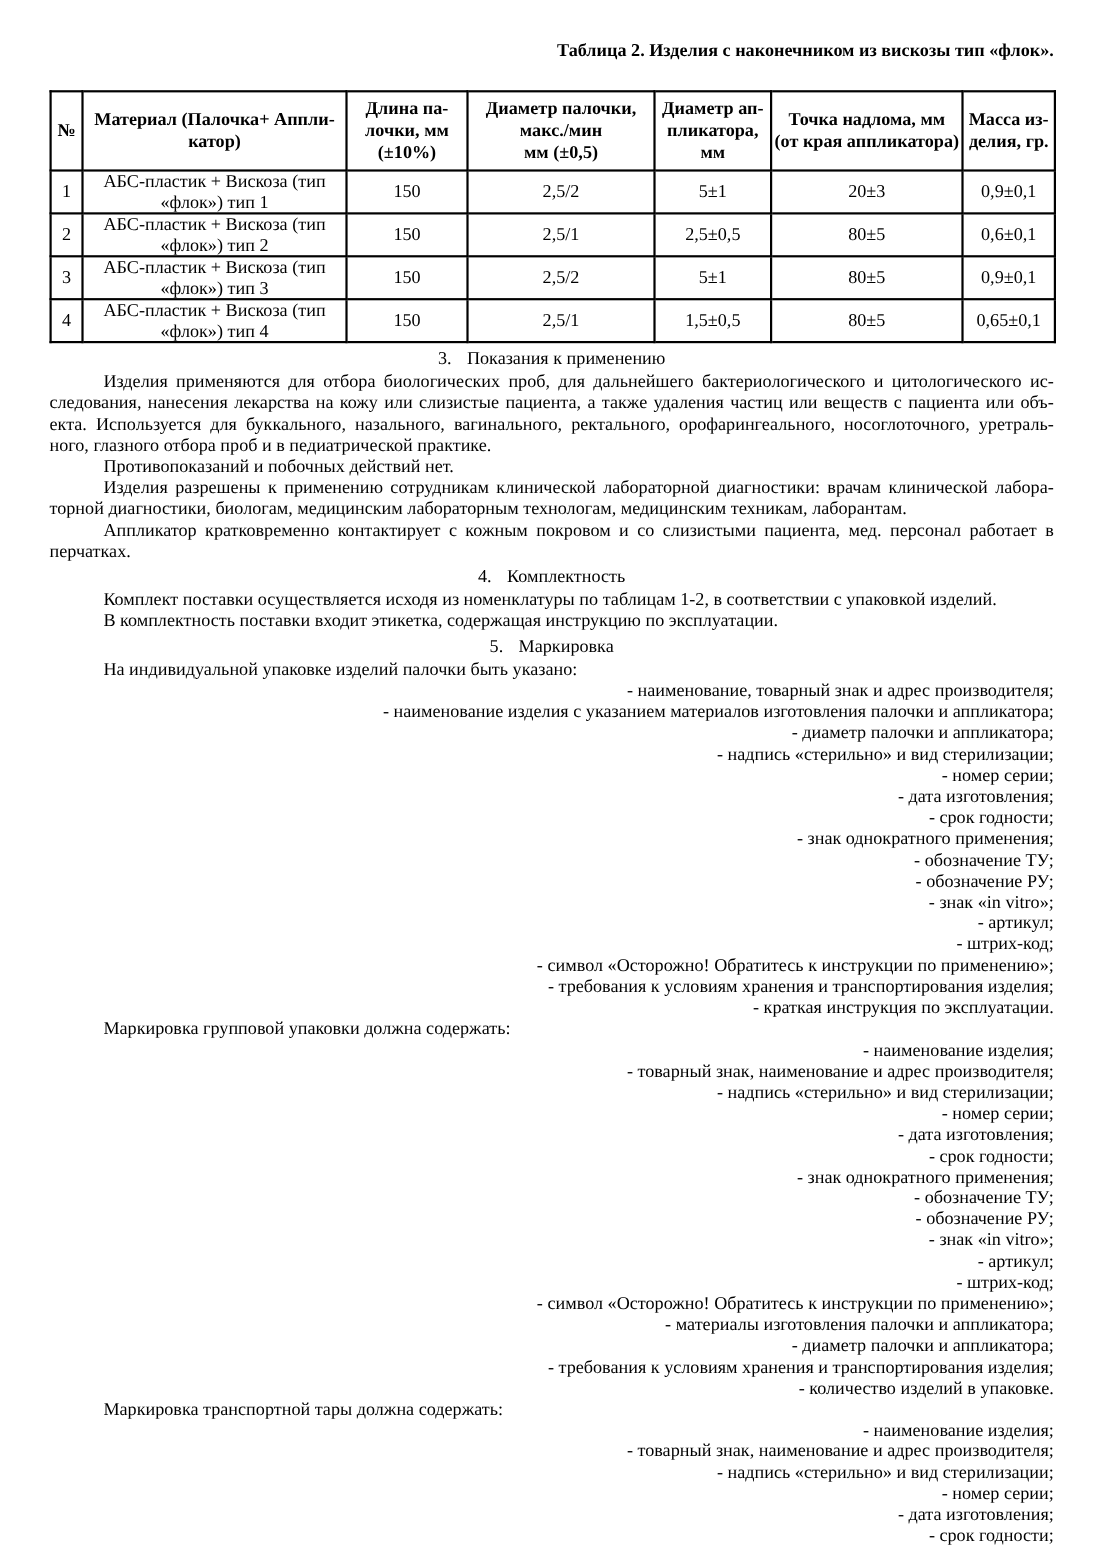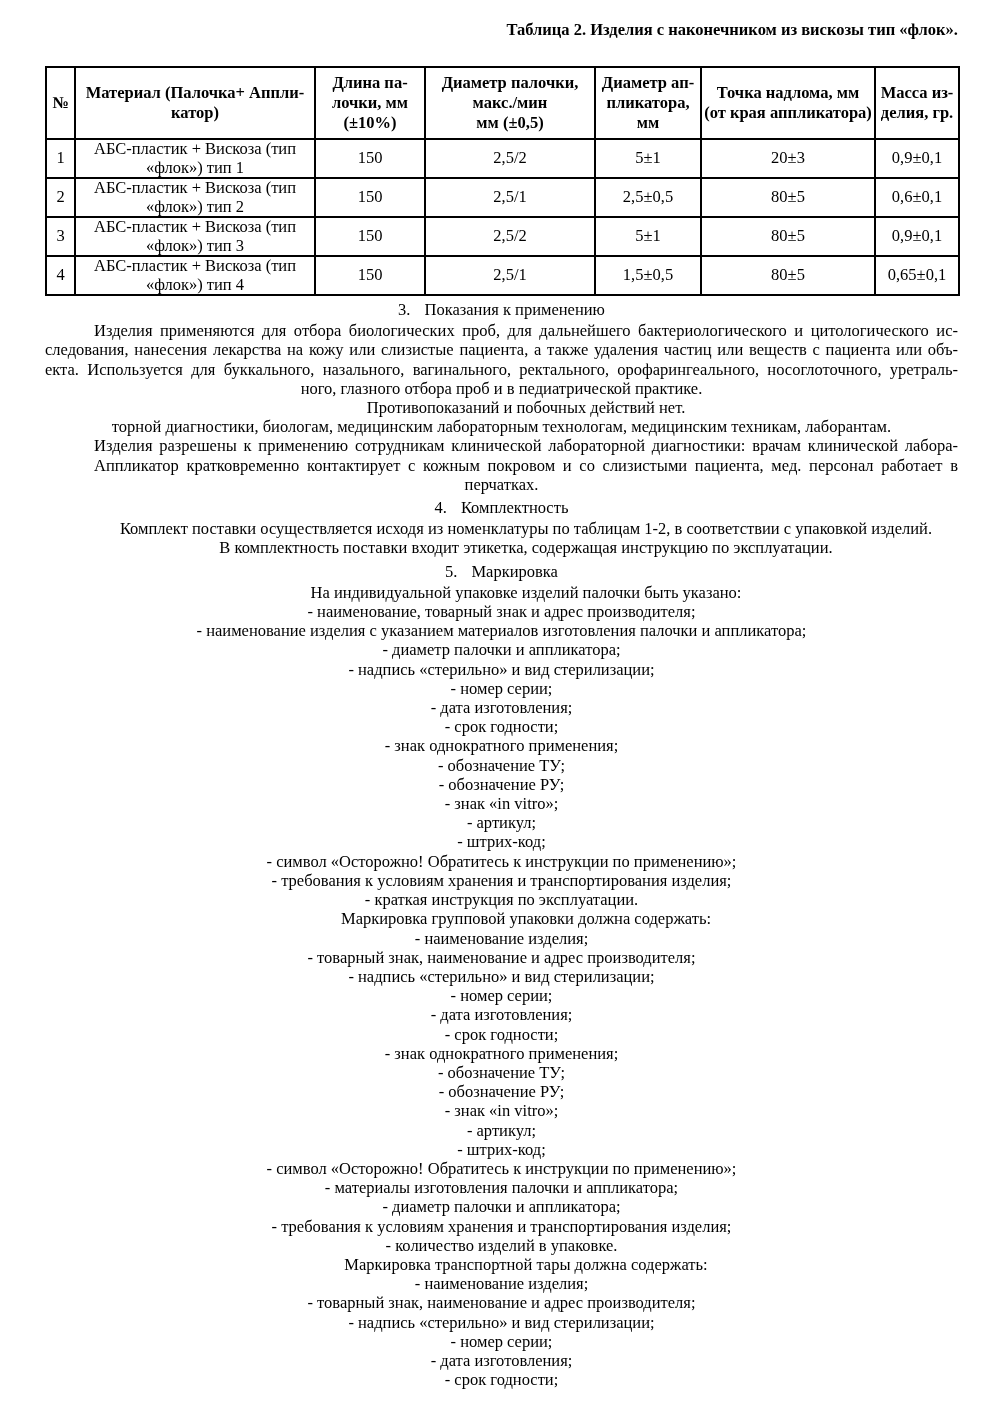--- a/index.html
+++ b/index.html
@@ -7,21 +7,21 @@
   body {
     width: 1000px;
     height: 1414px;
     color: #000000;
     font-family: "Liberation Serif", "DejaVu Serif", serif;
     overflow: hidden;
   }
   .page {
     width: 1000px;
     height: 1000px;
-    padding: 20px 42px 0 45px;
+    padding: 36px 42px 0 45px;
   }
   .caption {
     font-size: 16.5px;
     font-weight: bold;
     line-height: 20px;
     text-align: right;
     margin-bottom: 26px;
   }
   table.spec {
     border-collapse: collapse;
@@ -52,24 +52,24 @@
     width: 913px;
     font-size: 16.5px;
     line-height: 19.2px;
   }
   .heading {
     font-weight: normal;
     text-align: center;
     margin: 4px 0 2px 0;
   }
   .heading .num { margin-right: 14px; }
-  .pline { text-align: center; }
+  .pline { text-align: left; }
   .pline.j { text-align: justify; text-align-last: justify; }
   .pline.first { text-indent: 49px; }
-  .item { text-align: center; }
+  .item { text-align: right; }
 </style>
 </head>
 <body>
 
 <div class="page">
   <div class="caption">Таблица 2. Изделия с наконечником из вискозы тип «флок».</div>
 
   <table class="spec">
     <colgroup>
         <col style="width: 29px;">
@@ -144,22 +144,22 @@
       </tbody>
   </table>
 
   <div class="content">
       <div class="heading"><span class="num">3.</span><span>Показания к применению</span></div>
       <div class="pline first j">Изделия применяются для отбора биологических проб, для дальнейшего бактериологического и цитологического ис-</div>
       <div class="pline j">следования, нанесения лекарства на кожу или слизистые пациента, а также удаления частиц или веществ с пациента или объ-</div>
       <div class="pline j">екта. Используется для буккального, назального, вагинального, ректального, орофарингеального, носоглоточного, уретраль-</div>
       <div class="pline">ного, глазного отбора проб и в педиатрической практике.</div>
       <div class="pline first">Противопоказаний и побочных действий нет.</div>
+      <div class="pline first j">Изделия разрешены к применению сотрудникам клинической лабораторной диагностики: врачам клинической лабора-</div>
       <div class="pline">торной диагностики, биологам, медицинским лабораторным технологам, медицинским техникам, лаборантам.</div>
-      <div class="pline first j">Изделия разрешены к применению сотрудникам клинической лабораторной диагностики: врачам клинической лабора-</div>
       <div class="pline first j">Аппликатор кратковременно контактирует с кожным покровом и со слизистыми пациента, мед. персонал работает в</div>
       <div class="pline">перчатках.</div>
       <div class="heading"><span class="num">4.</span><span>Комплектность</span></div>
       <div class="pline first">Комплект поставки осуществляется исходя из номенклатуры по таблицам 1-2, в соответствии с упаковкой изделий.</div>
       <div class="pline first">В комплектность поставки входит этикетка, содержащая инструкцию по эксплуатации.</div>
       <div class="heading"><span class="num">5.</span><span>Маркировка</span></div>
       <div class="pline first">На индивидуальной упаковке изделий палочки быть указано:</div>
       <div class="item">- наименование, товарный знак и адрес производителя;</div>
       <div class="item">- наименование изделия с указанием материалов изготовления палочки и аппликатора;</div>
       <div class="item">- диаметр палочки и аппликатора;</div>

